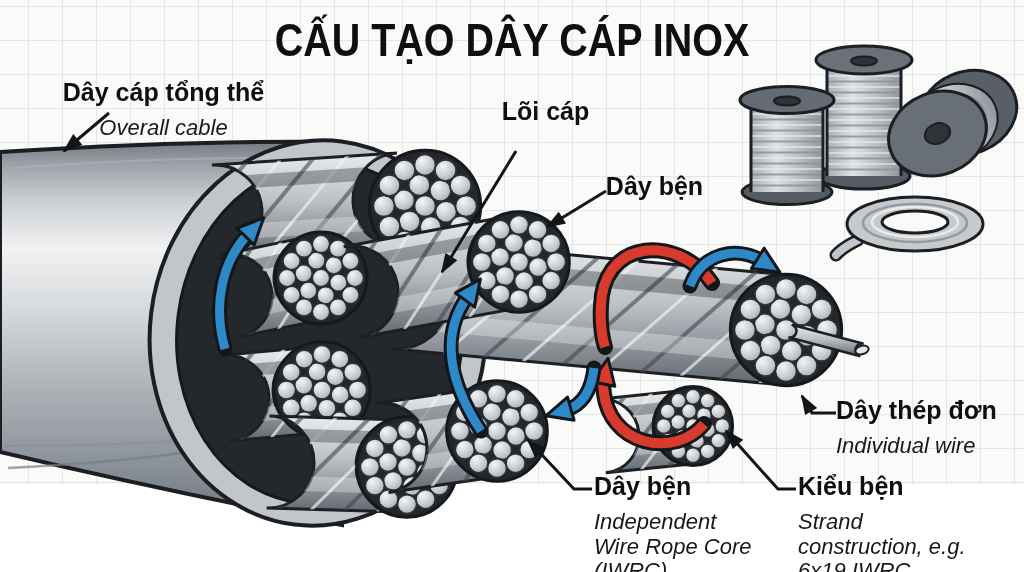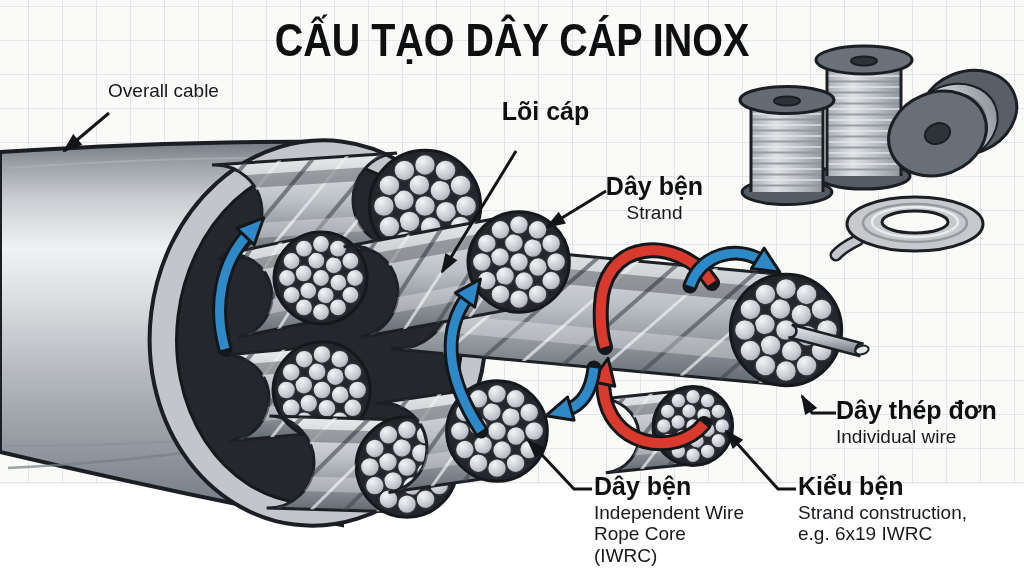--- a/index.html
+++ b/index.html
@@ -8,21 +8,21 @@
     background-color:#fafaf8;
     background-image:linear-gradient(#e2e6ea 1px,transparent 1px),
                      linear-gradient(90deg,#e2e6ea 1px,transparent 1px);
     background-size:34px 34px;background-position:-6px 6px;}
   #art{position:absolute;left:0;top:0;}
   .title{position:absolute;left:0;top:12px;width:1024px;text-align:center;
     font-size:47px;font-weight:bold;color:#0d0f11;letter-spacing:0px;
     transform:scaleX(.84);white-space:nowrap;}
   .callout{position:absolute;color:#0d0f11;line-height:1.12;}
   .callout .vi{font-weight:bold;font-size:25px;}
-  .callout .en{font-size:19px;color:#17191c;margin-top:2px;}
+  .callout .en{font-size:22px;color:#17191c;margin-top:10px;font-style:italic;}
   .center{text-align:center;}
   .c-overall{left:56px;top:78px;width:215px;}
   .c-core{left:468px;top:97px;width:155px;text-align:center;}
   .c-strand{left:582px;top:172px;width:145px;}
   .c-individual{left:836px;top:396px;width:190px;}
   .c-iwrc{left:594px;top:472px;width:158px;}
   .c-construction{left:798px;top:472px;width:180px;}
 </style>
 </head>
 <body>
@@ -534,30 +534,30 @@
     <path d="M 606,191 L 547,227" marker-end="url(#mBlack)"></path>
     <path d="M 836,413 L 812,413 L 802,396" marker-end="url(#mBlack)"></path>
     <path d="M 592,489 L 574,489 L 528,440" marker-end="url(#mBlack)"></path>
     <path d="M 796,489 L 778,489 L 726,431" marker-end="url(#mBlack)"></path>
   </g>
 </svg>
 
 <div class="title">CẤU TẠO DÂY CÁP INOX</div>
 
 <div class="callout c-overall center">
+  <div class="vi">Dây cáp tổng thể</div>
   <div class="en">Overall cable</div>
 </div>
 
 <div class="callout c-core center">
   <div class="vi">Lõi cáp</div>
 </div>
 
 <div class="callout c-strand center">
   <div class="vi">Dây bện</div>
-  <div class="en">Strand</div>
 </div>
 
 <div class="callout c-individual">
   <div class="vi">Dây thép đơn</div>
   <div class="en">Individual wire</div>
 </div>
 
 <div class="callout c-iwrc">
   <div class="vi">Dây bện</div>
   <div class="en">Independent Wire Rope Core (IWRC)</div>

